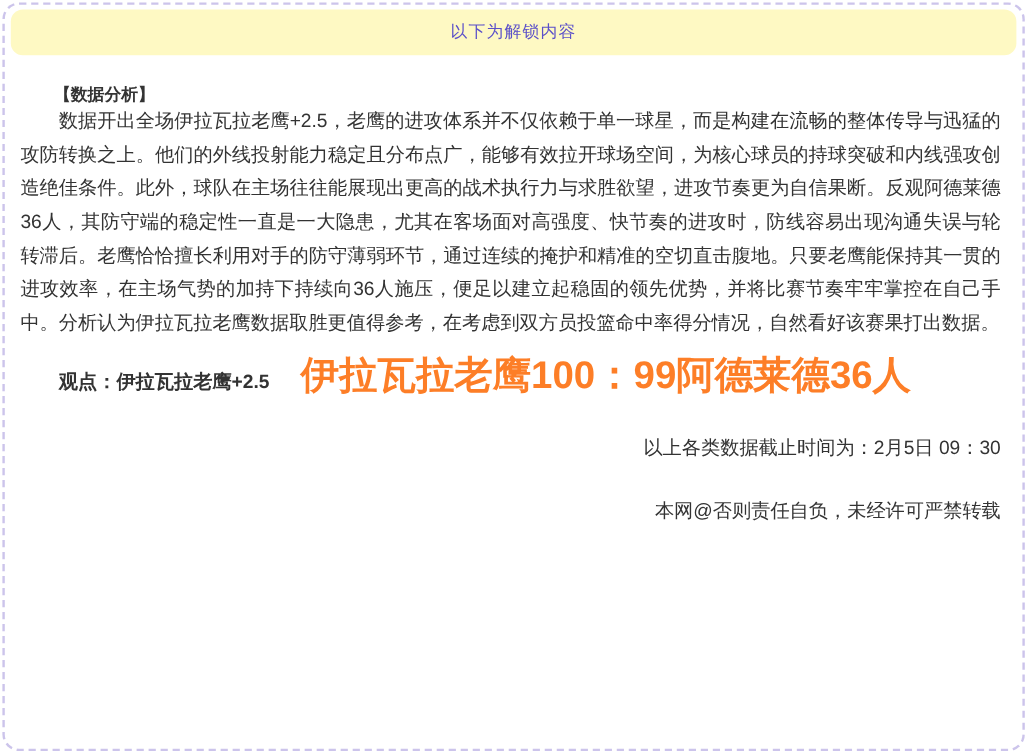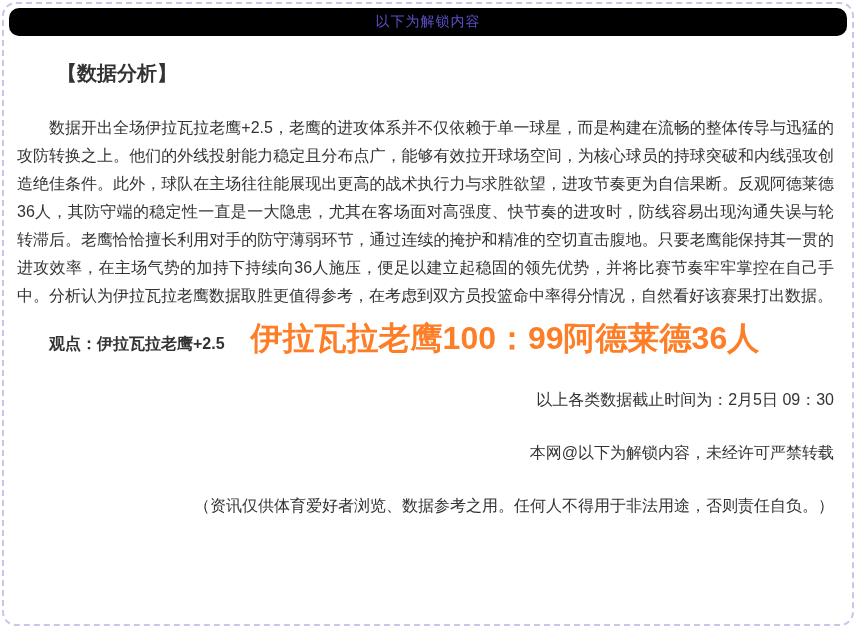--- a/index.html
+++ b/index.html
@@ -12,45 +12,44 @@
   .outer-frame {
     position: absolute;
     left: 2px; top: 2px;
     width: 852px; height: 624px;
     border: 2px dashed #ccc4eb;
     border-radius: 14px;
     background: #ffffff;
   }
   .unlock-banner {
     margin: 4px 5px 0 5px;
-    height: 28px;
-    background: #000000;
+    height: 38px;
+    background: #fef9c3;
     border-radius: 10px;
     display: flex;
     align-items: center;
     justify-content: center;
   }
   .unlock-banner .banner-label {
     color: #5b50c9;
     font-size: 14px;
     letter-spacing: 1px;
   }
   .content-area {
     padding: 24px 18px 0 13px;
     color: #333333;
     font-size: 16px;
   }
   .section-heading {
     font-weight: bold;
-    font-size: 20px;
+    font-size: 14px;
     text-indent: 2em;
     color: #333333;
   }
   .analysis-paragraph {
-    margin-top: 27px;
     line-height: 28px;
     text-indent: 2em;
     text-align: justify;
     color: #333333;
   }
   .viewpoint-line {
     margin-top: 7px;
     text-indent: 2em;
     white-space: nowrap;
   }
@@ -88,18 +87,17 @@
     <div class="section-heading">【数据分析】</div>
 
     <p class="analysis-paragraph">数据开出全场伊拉瓦拉老鹰+2.5，老鹰的进攻体系并不仅依赖于单一球星，而是构建在流畅的整体传导与迅猛的攻防转换之上。他们的外线投射能力稳定且分布点广，能够有效拉开球场空间，为核心球员的持球突破和内线强攻创造绝佳条件。此外，球队在主场往往能展现出更高的战术执行力与求胜欲望，进攻节奏更为自信果断。反观阿德莱德36人，其防守端的稳定性一直是一大隐患，尤其在客场面对高强度、快节奏的进攻时，防线容易出现沟通失误与轮转滞后。老鹰恰恰擅长利用对手的防守薄弱环节，通过连续的掩护和精准的空切直击腹地。只要老鹰能保持其一贯的进攻效率，在主场气势的加持下持续向36人施压，便足以建立起稳固的领先优势，并将比赛节奏牢牢掌控在自己手中。分析认为伊拉瓦拉老鹰数据取胜更值得参考，在考虑到双方员投篮命中率得分情况，自然看好该赛果打出数据。</p>
 
     <div class="viewpoint-line">
       <span class="viewpoint-label">观点：伊拉瓦拉老鹰+2.5</span><span class="score-prediction">伊拉瓦拉老鹰100：99阿德莱德36人</span>
     </div>
 
     <div class="info-line">以上各类数据截止时间为：2月5日 09：30</div>
 
-    <div class="info-line">本网@以下为解锁内容，未经许可严禁转载</div>
+    <div class="info-line">本网@否则责任自负，未经许可严禁转载</div>
 
-    <div class="info-line">（资讯仅供体育爱好者浏览、数据参考之用。任何人不得用于非法用途，否则责任自负。）</div>
 
   </div>
 </div>
 
 </body></html>

